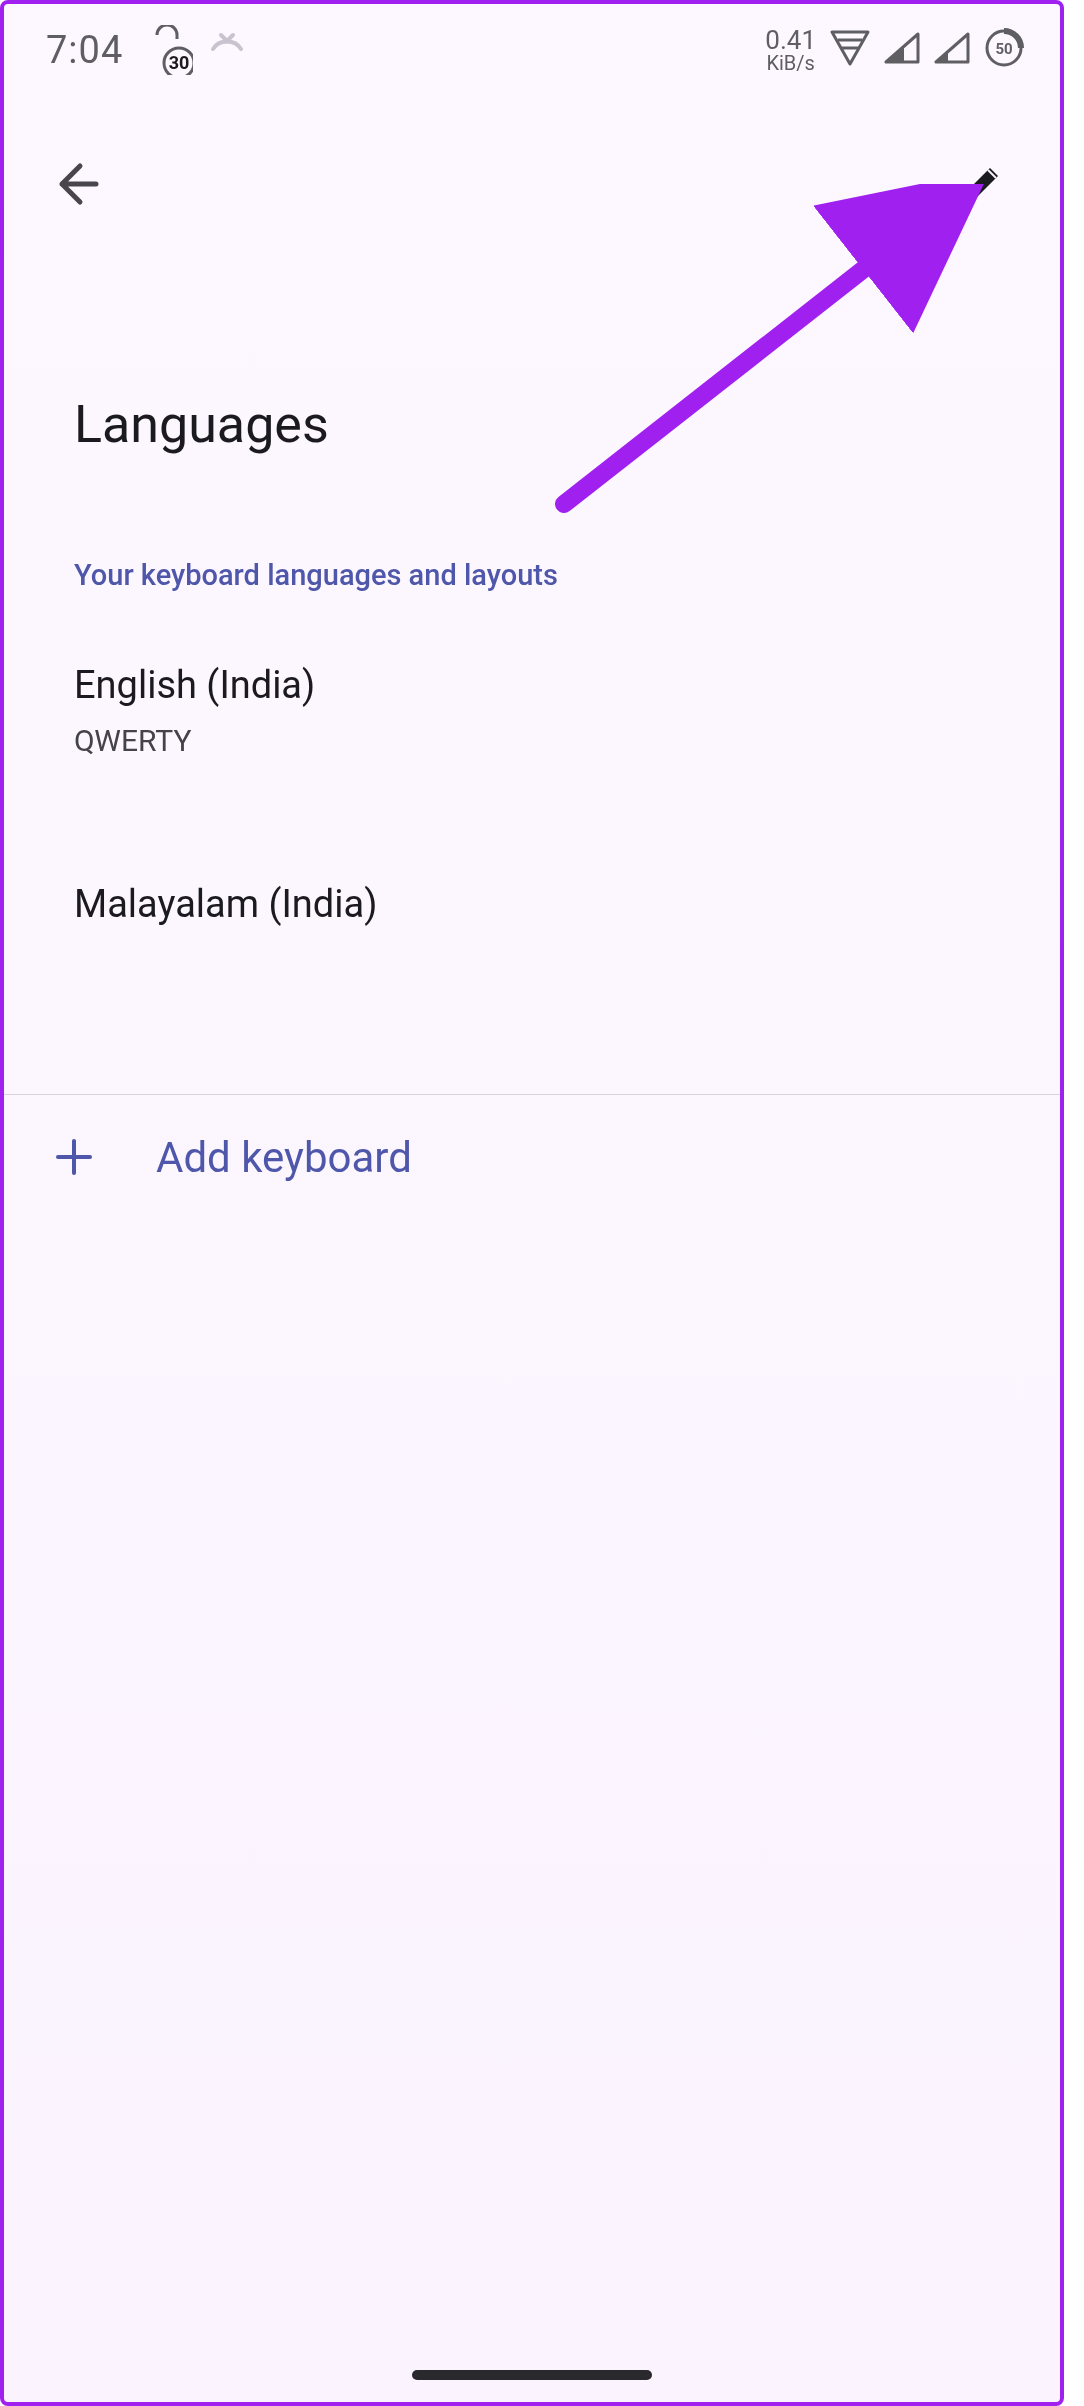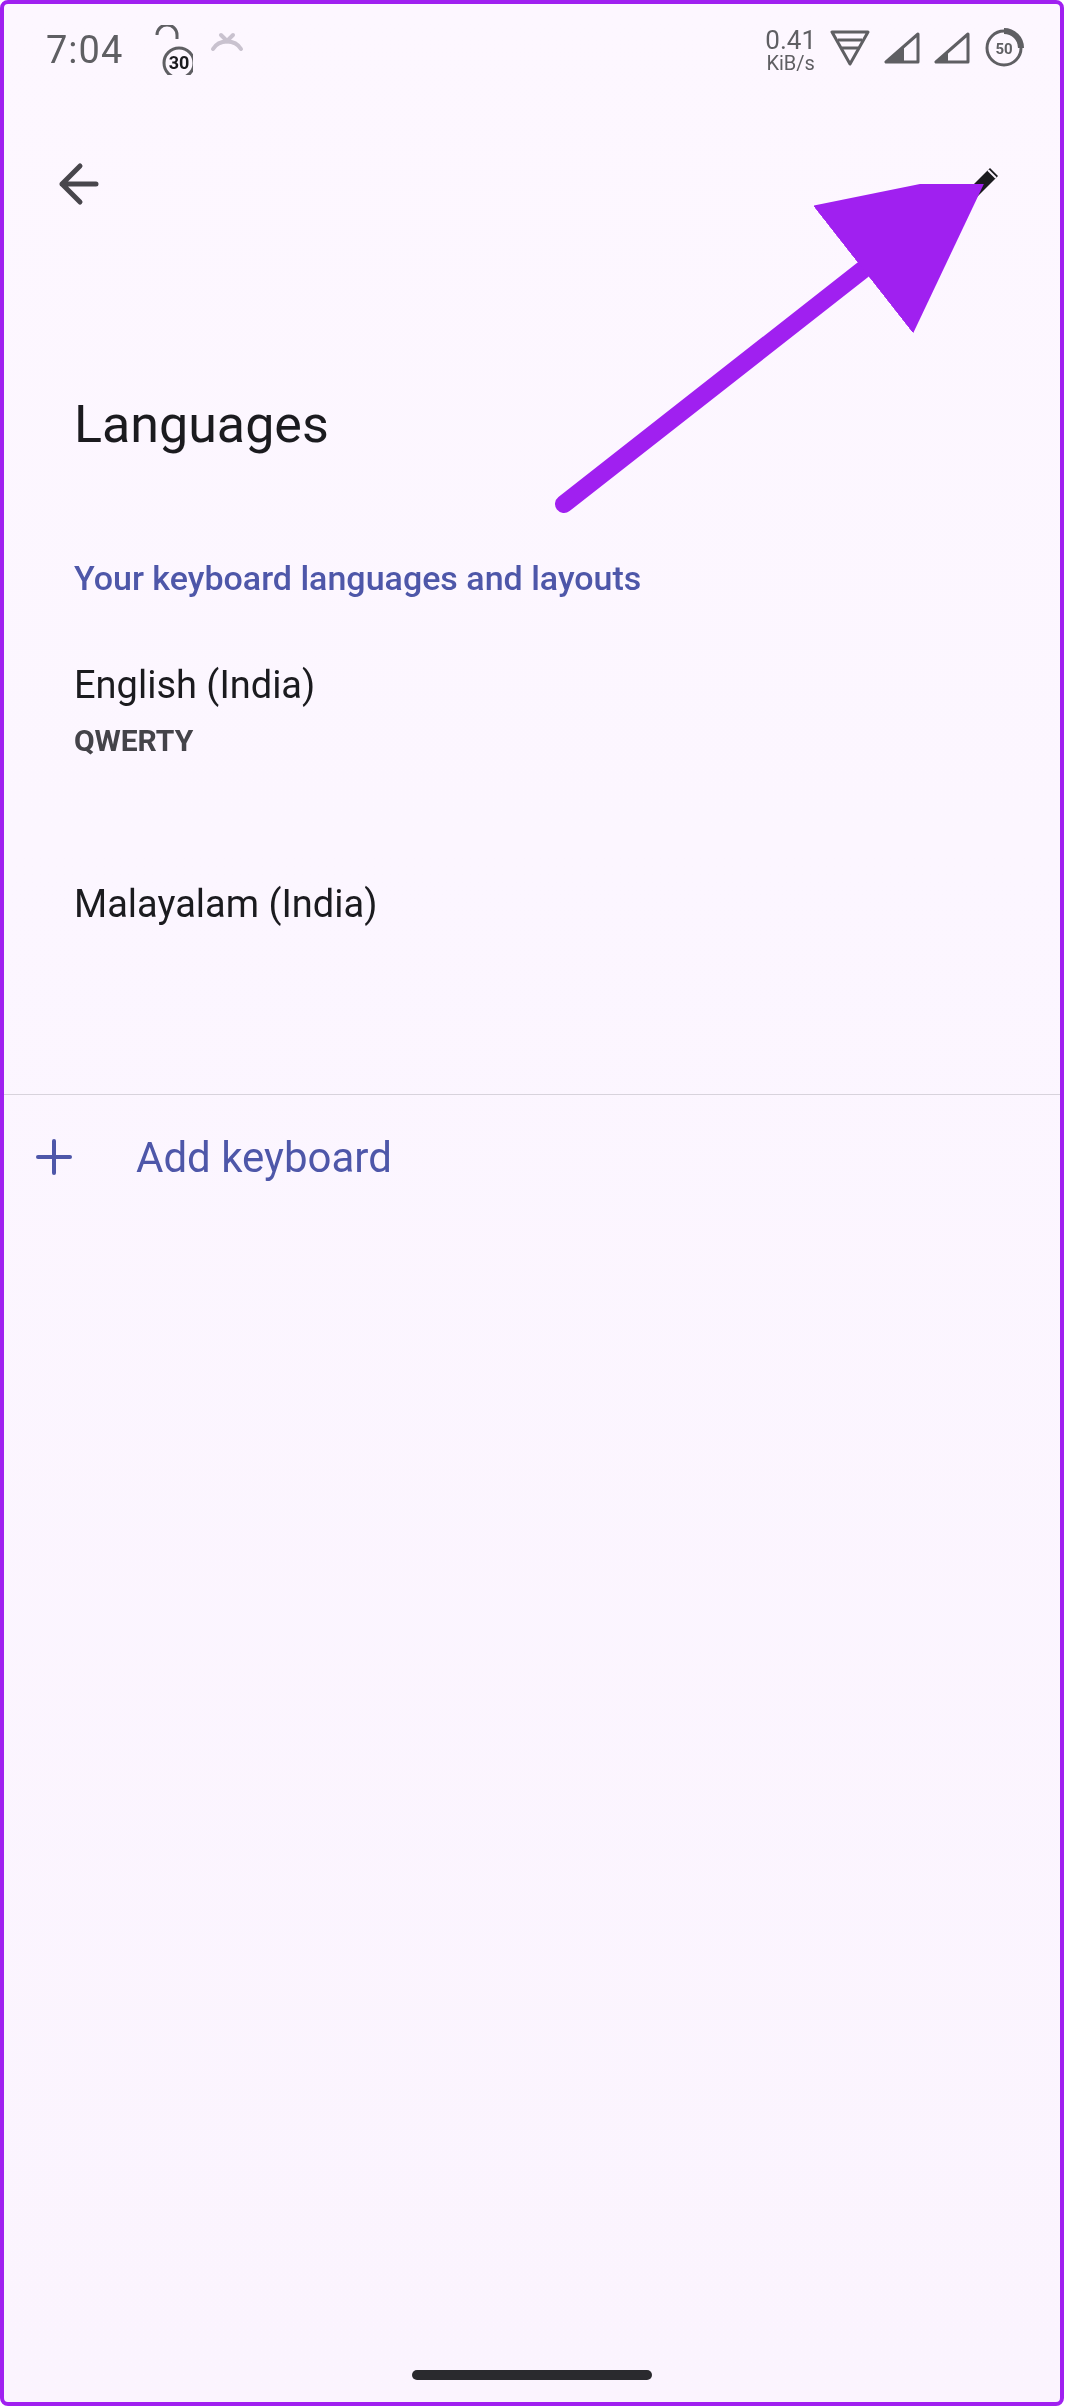--- a/index.html
+++ b/index.html
@@ -97,21 +97,21 @@
     font-size: 52px;
     font-weight: 400;
     color: #1b1b1f;
   }
 
   
   .section-header {
     position:absolute;
     top: 554px;
     left: 70px;
-    font-size: 34px;
+    font-size: 29px;
     color: #4e57a9;
     font-weight: 500;
   }
 
   
   .lang-list {
     position:absolute;
     top: 635px;
     left: 0;
     right: 0;
@@ -122,21 +122,20 @@
   }
   .lang-item .lang-name {
     font-size: 38px;
     color: #1b1b1f;
     font-weight: 400;
   }
   .lang-item .lang-layout {
     font-size: 30px;
     color: #444349;
     margin-top: 16px;
-    font-weight: bold;
   }
   .lang-item + .lang-item {
     margin-top: 40px;
   }
 
   .divider {
     position:absolute;
     top: 1090px;
     left:0;
     right:0;
@@ -146,21 +145,21 @@
 
   
   .add-row {
     position:absolute;
     top: 1098px;
     left:0;
     right:0;
     height: 110px;
     display:flex;
     align-items:center;
-    padding: 0 28px;
+    padding: 0 48px;
     gap: 60px;
     cursor:pointer;
   }
   .add-row .plus {
     color:#4e57a9;
     width:44px;
     height:44px;
     display:flex;
     align-items:center;
     justify-content:center;

